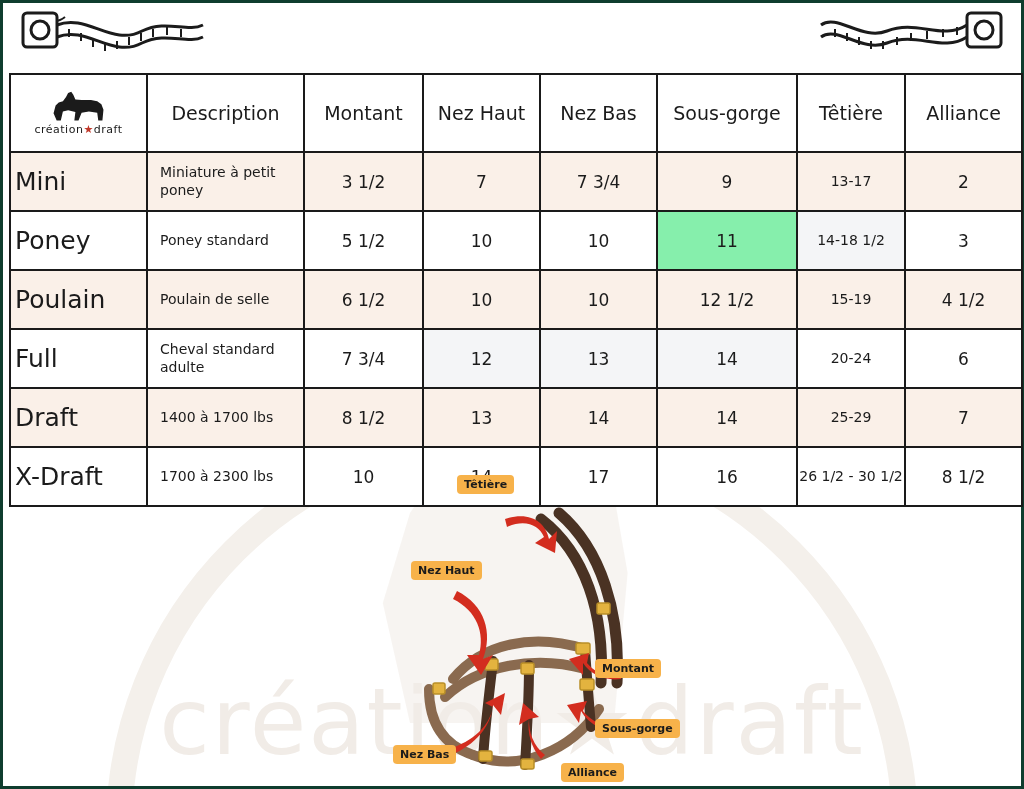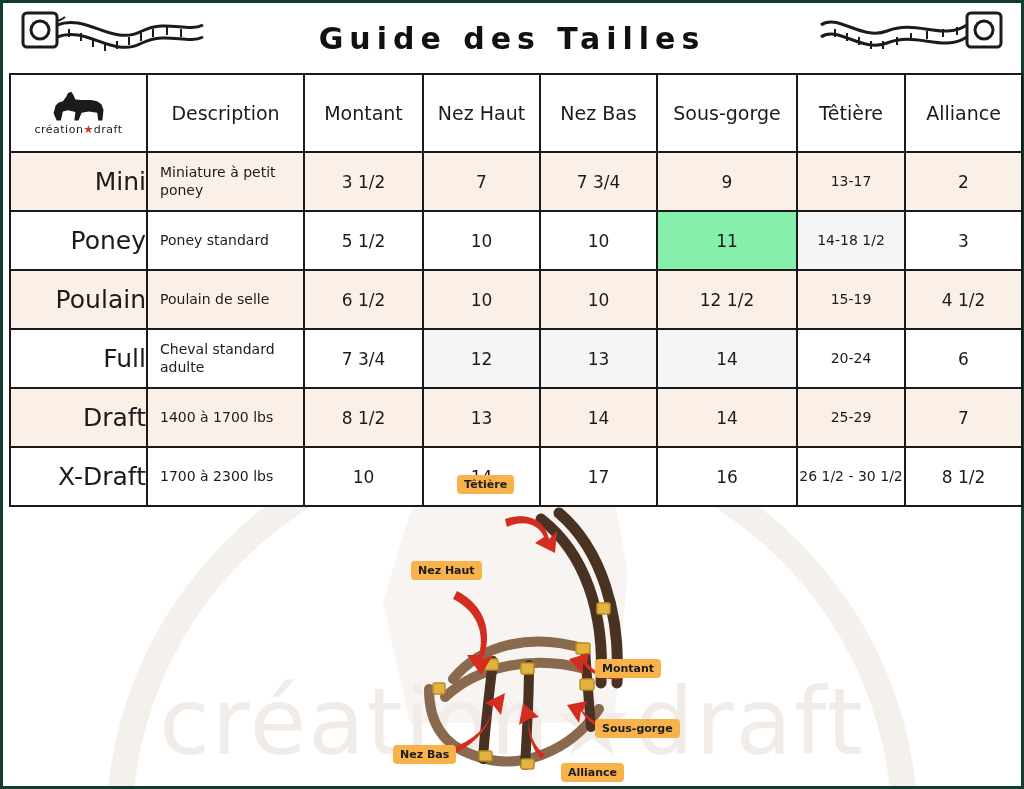--- a/index.html
+++ b/index.html
@@ -107,22 +107,22 @@
   .logo-text{
     font-size:11px;letter-spacing:.5px;color:#1b1b1b;white-space:nowrap;
   }
   .logo-text .star{color:#c0392b;}
 
   tbody td{height:57px;font-size:17px;background:#ffffff;}
   tbody tr.alt td{background:#faf0e8;}
   tbody td.size-cell{
     font-size:25px;
     letter-spacing:0px;
-    text-align:right;
-    padding-left:32px;
+    text-align:left;
+    padding-left:4px;
   }
   tbody td.desc-cell{
     font-size:14px;
     text-align:left;
     padding-left:12px;
     line-height:1.25;
     background:#ffffff;
   }
   tbody tr.alt td.desc-cell{background:#faf0e8;}
   tbody td.small{font-size:14px;line-height:1.2;}
@@ -186,21 +186,20 @@
           <line x1="88" y1="36" x2="88" y2="44"></line>
         <line x1="100" y1="34" x2="100" y2="42"></line>
           <line x1="112" y1="30" x2="112" y2="38"></line>
         <line x1="124" y1="26" x2="124" y2="34"></line>
           <line x1="136" y1="22" x2="136" y2="30"></line>
         <line x1="150" y1="20" x2="150" y2="28"></line>
           <line x1="164" y1="22" x2="164" y2="30"></line>
       </g>
     </svg>
 
-    <div class="title">Guide des Tailles</div>
 
     <svg class="tape right" viewBox="0 0 190 62">
       <path d="M150,10 q10,-8 20,0" stroke="#1b1b1b" fill="none" stroke-width="2"></path>
       <rect x="150" y="6" width="34" height="34" rx="4" fill="#fff" stroke="#1b1b1b" stroke-width="3"></rect>
       <circle cx="167" cy="23" r="9" fill="#fff" stroke="#1b1b1b" stroke-width="3"></circle>
       <path d="M4,18 C20,6 45,34 70,24 C100,12 125,34 150,18" stroke="#1b1b1b" fill="none" stroke-width="3"></path>
       <path d="M4,30 C20,18 45,46 70,36 C100,24 125,46 150,30" stroke="#1b1b1b" fill="none" stroke-width="3"></path>
       <g stroke="#1b1b1b" stroke-width="2">
         <line x1="18" y1="22" x2="18" y2="30"></line>
           <line x1="30" y1="26" x2="30" y2="34"></line>

